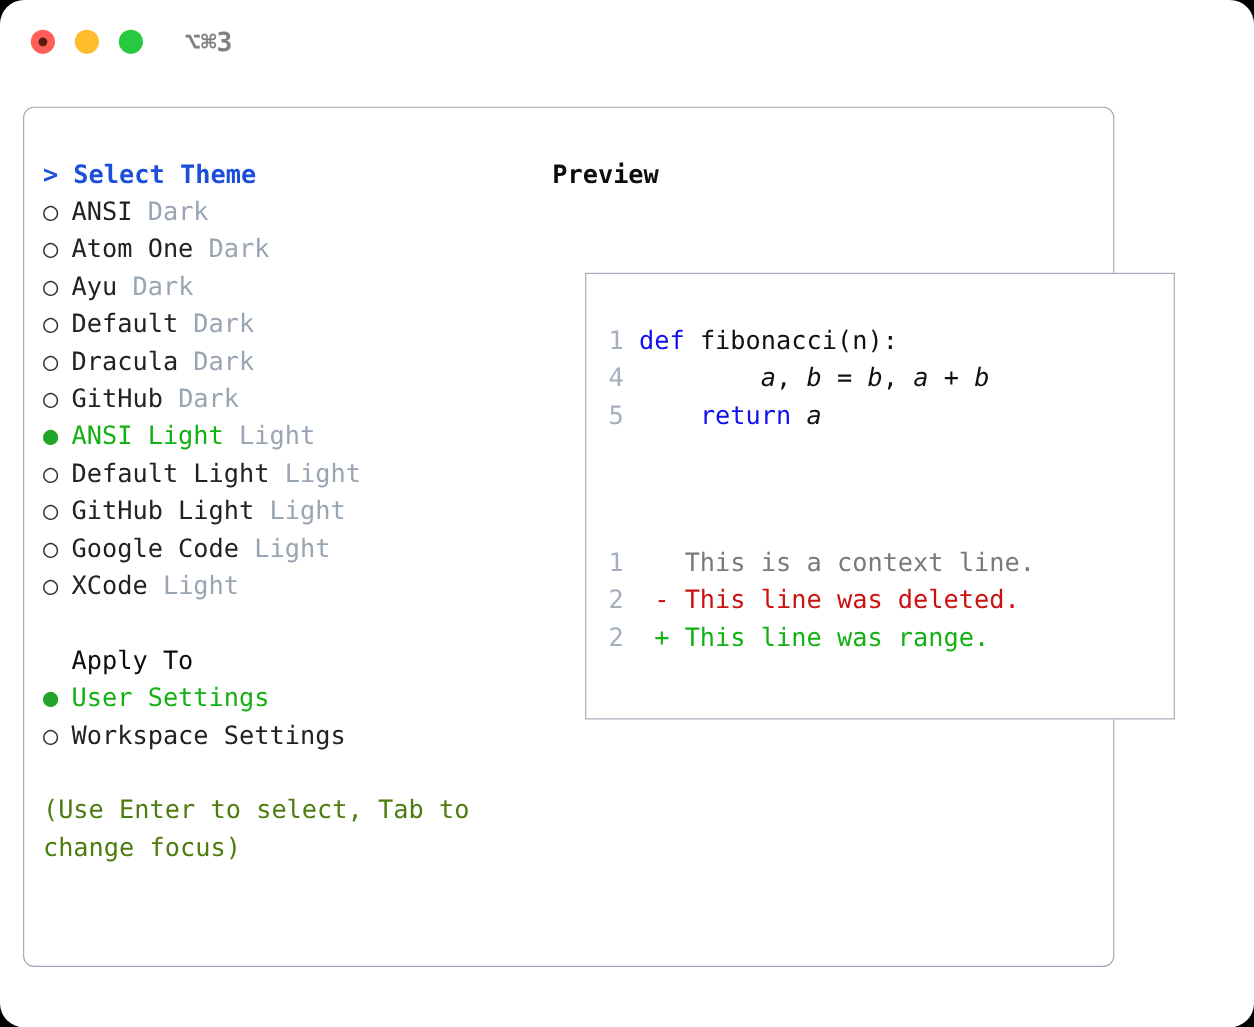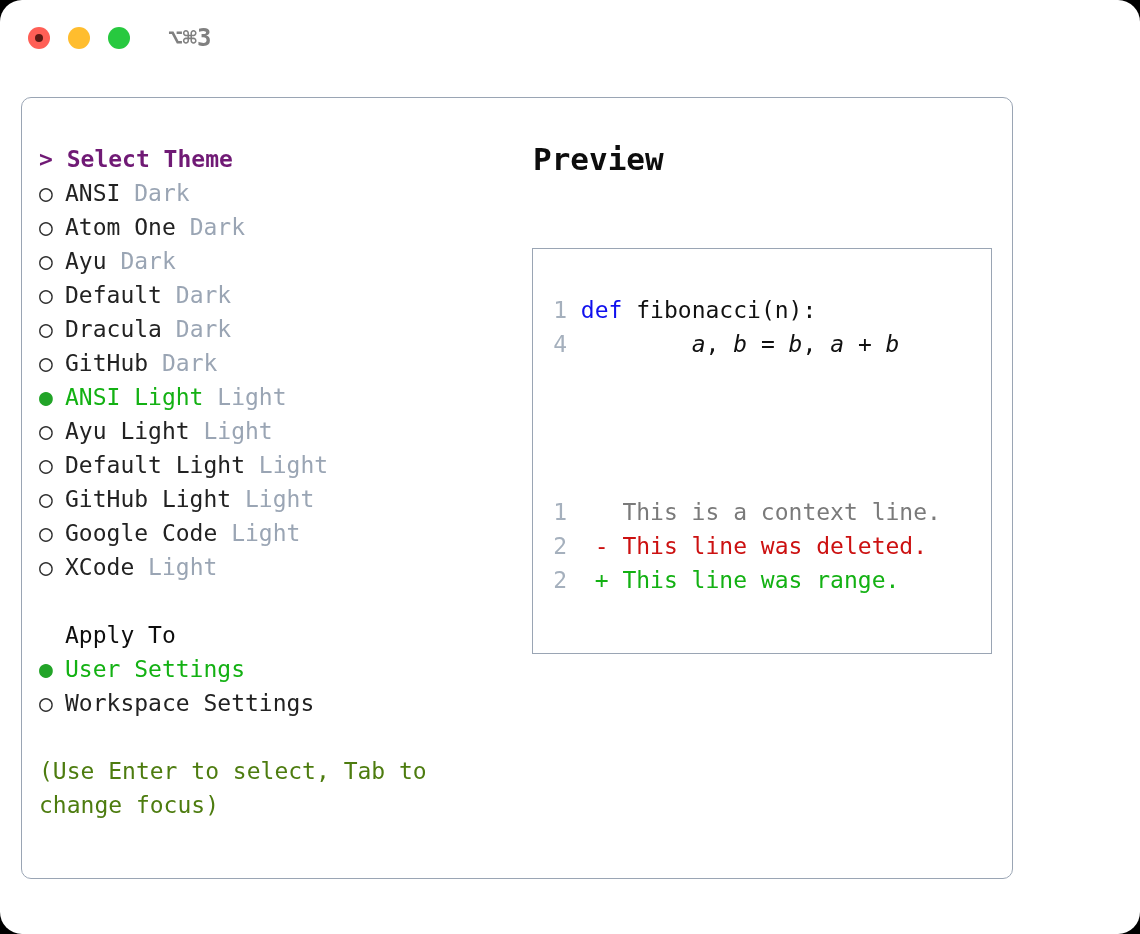--- a/index.html
+++ b/index.html
@@ -80,21 +80,21 @@
   }
   .right-col {
     position: absolute;
     left: 480px;
     top: 44px;
     width: 500px;
   }
   .heading {
     font-size: 23px;
     font-weight: bold;
-    color: #701a75;
+    color: #1d4ed8;
     line-height: 34px;
     white-space: pre;
   }
   .row {
     font-size: 23px;
     line-height: 34px;
     color: #222222;
     white-space: pre;
     display: block;
   }
@@ -118,32 +118,31 @@
   .help {
     font-size: 23px;
     line-height: 34px;
     color: #4d7c0f;
     width: 420px;
     white-space: normal;
     word-break: normal;
   }
   
   .preview-heading {
-    font-size: 31px;
+    font-size: 23px;
     font-weight: bold;
     color: #0d0d0d;
     line-height: 34px;
     white-space: pre;
-    margin-left: 31px;
   }
   .preview-box {
     position: absolute;
     left: 30px;
     top: 106px;
-    width: 460px;
+    width: 536px;
     height: 406px;
     border: 1.5px solid #9aa5b4;
     box-sizing: border-box;
     background: #ffffff;
   }
   .code-area {
     position: absolute;
     left: 10px;
     top: 44px;
     width: 460px;
@@ -193,21 +192,20 @@
     <div class="left-col">
       <div class="heading">&gt; Select Theme</div>
       <div id="theme-list">
           <div class="row"><span class="bullet">○</span><span class="item-name">ANSI</span><span class="item-variant"> Dark</span></div>
           <div class="row"><span class="bullet">○</span><span class="item-name">Atom One</span><span class="item-variant"> Dark</span></div>
           <div class="row"><span class="bullet">○</span><span class="item-name">Ayu</span><span class="item-variant"> Dark</span></div>
           <div class="row"><span class="bullet">○</span><span class="item-name">Default</span><span class="item-variant"> Dark</span></div>
           <div class="row"><span class="bullet">○</span><span class="item-name">Dracula</span><span class="item-variant"> Dark</span></div>
           <div class="row"><span class="bullet">○</span><span class="item-name">GitHub</span><span class="item-variant"> Dark</span></div>
           <div class="row"><span class="bullet sel">●</span><span class="item-name sel">ANSI Light</span><span class="item-variant"> Light</span></div>
-          <div class="row"><span class="bullet">○</span><span class="item-name">Ayu Light</span><span class="item-variant"> Light</span></div>
           <div class="row"><span class="bullet">○</span><span class="item-name">Default Light</span><span class="item-variant"> Light</span></div>
           <div class="row"><span class="bullet">○</span><span class="item-name">GitHub Light</span><span class="item-variant"> Light</span></div>
           <div class="row"><span class="bullet">○</span><span class="item-name">Google Code</span><span class="item-variant"> Light</span></div>
           <div class="row"><span class="bullet">○</span><span class="item-name">XCode</span><span class="item-variant"> Light</span></div>
         </div>
       <div class="spacer-sm"></div>
       <div class="section-label">Apply To</div>
       <div id="apply-list">
           <div class="row"><span class="bullet sel">●</span><span class="item-name sel">User Settings</span></div>
           <div class="row"><span class="bullet">○</span><span class="item-name">Workspace Settings</span></div>
@@ -215,20 +213,21 @@
       <div class="spacer-sm"></div>
       <div class="help">(Use Enter to select, Tab to change focus)</div>
     </div>
 
     <div class="right-col">
       <div class="preview-heading">Preview</div>
       <div class="preview-box">
         <div class="code-area" id="code-area">
             <div class="code-line"><span class="lineno">1</span> <span class="tok-kw">def</span><span class="tok-plain"> </span><span class="tok-fn">fibonacci</span><span class="tok-plain">(n):</span></div>
             <div class="code-line"><span class="lineno">4</span> <span class="tok-plain">        </span><span class="tok-var">a</span><span class="tok-plain">, </span><span class="tok-var">b</span><span class="tok-plain"> = </span><span class="tok-var">b</span><span class="tok-plain">, </span><span class="tok-var">a</span><span class="tok-plain"> + </span><span class="tok-var">b</span></div>
+            <div class="code-line"><span class="lineno">5</span> <span class="tok-plain">    </span><span class="tok-kw">return</span><span class="tok-plain"> </span><span class="tok-var">a</span></div>
           </div>
         <div class="diff-area" id="diff-area">
             <div class="code-line"><span class="lineno">1</span><span class="diff-ctx">    This is a context line.</span></div>
             <div class="code-line"><span class="lineno">2</span><span class="diff-del">  - This line was deleted.</span></div>
             <div class="code-line"><span class="lineno">2</span><span class="diff-add">  + This line was range.</span></div>
           </div>
       </div>
     </div>
 
   </div>

